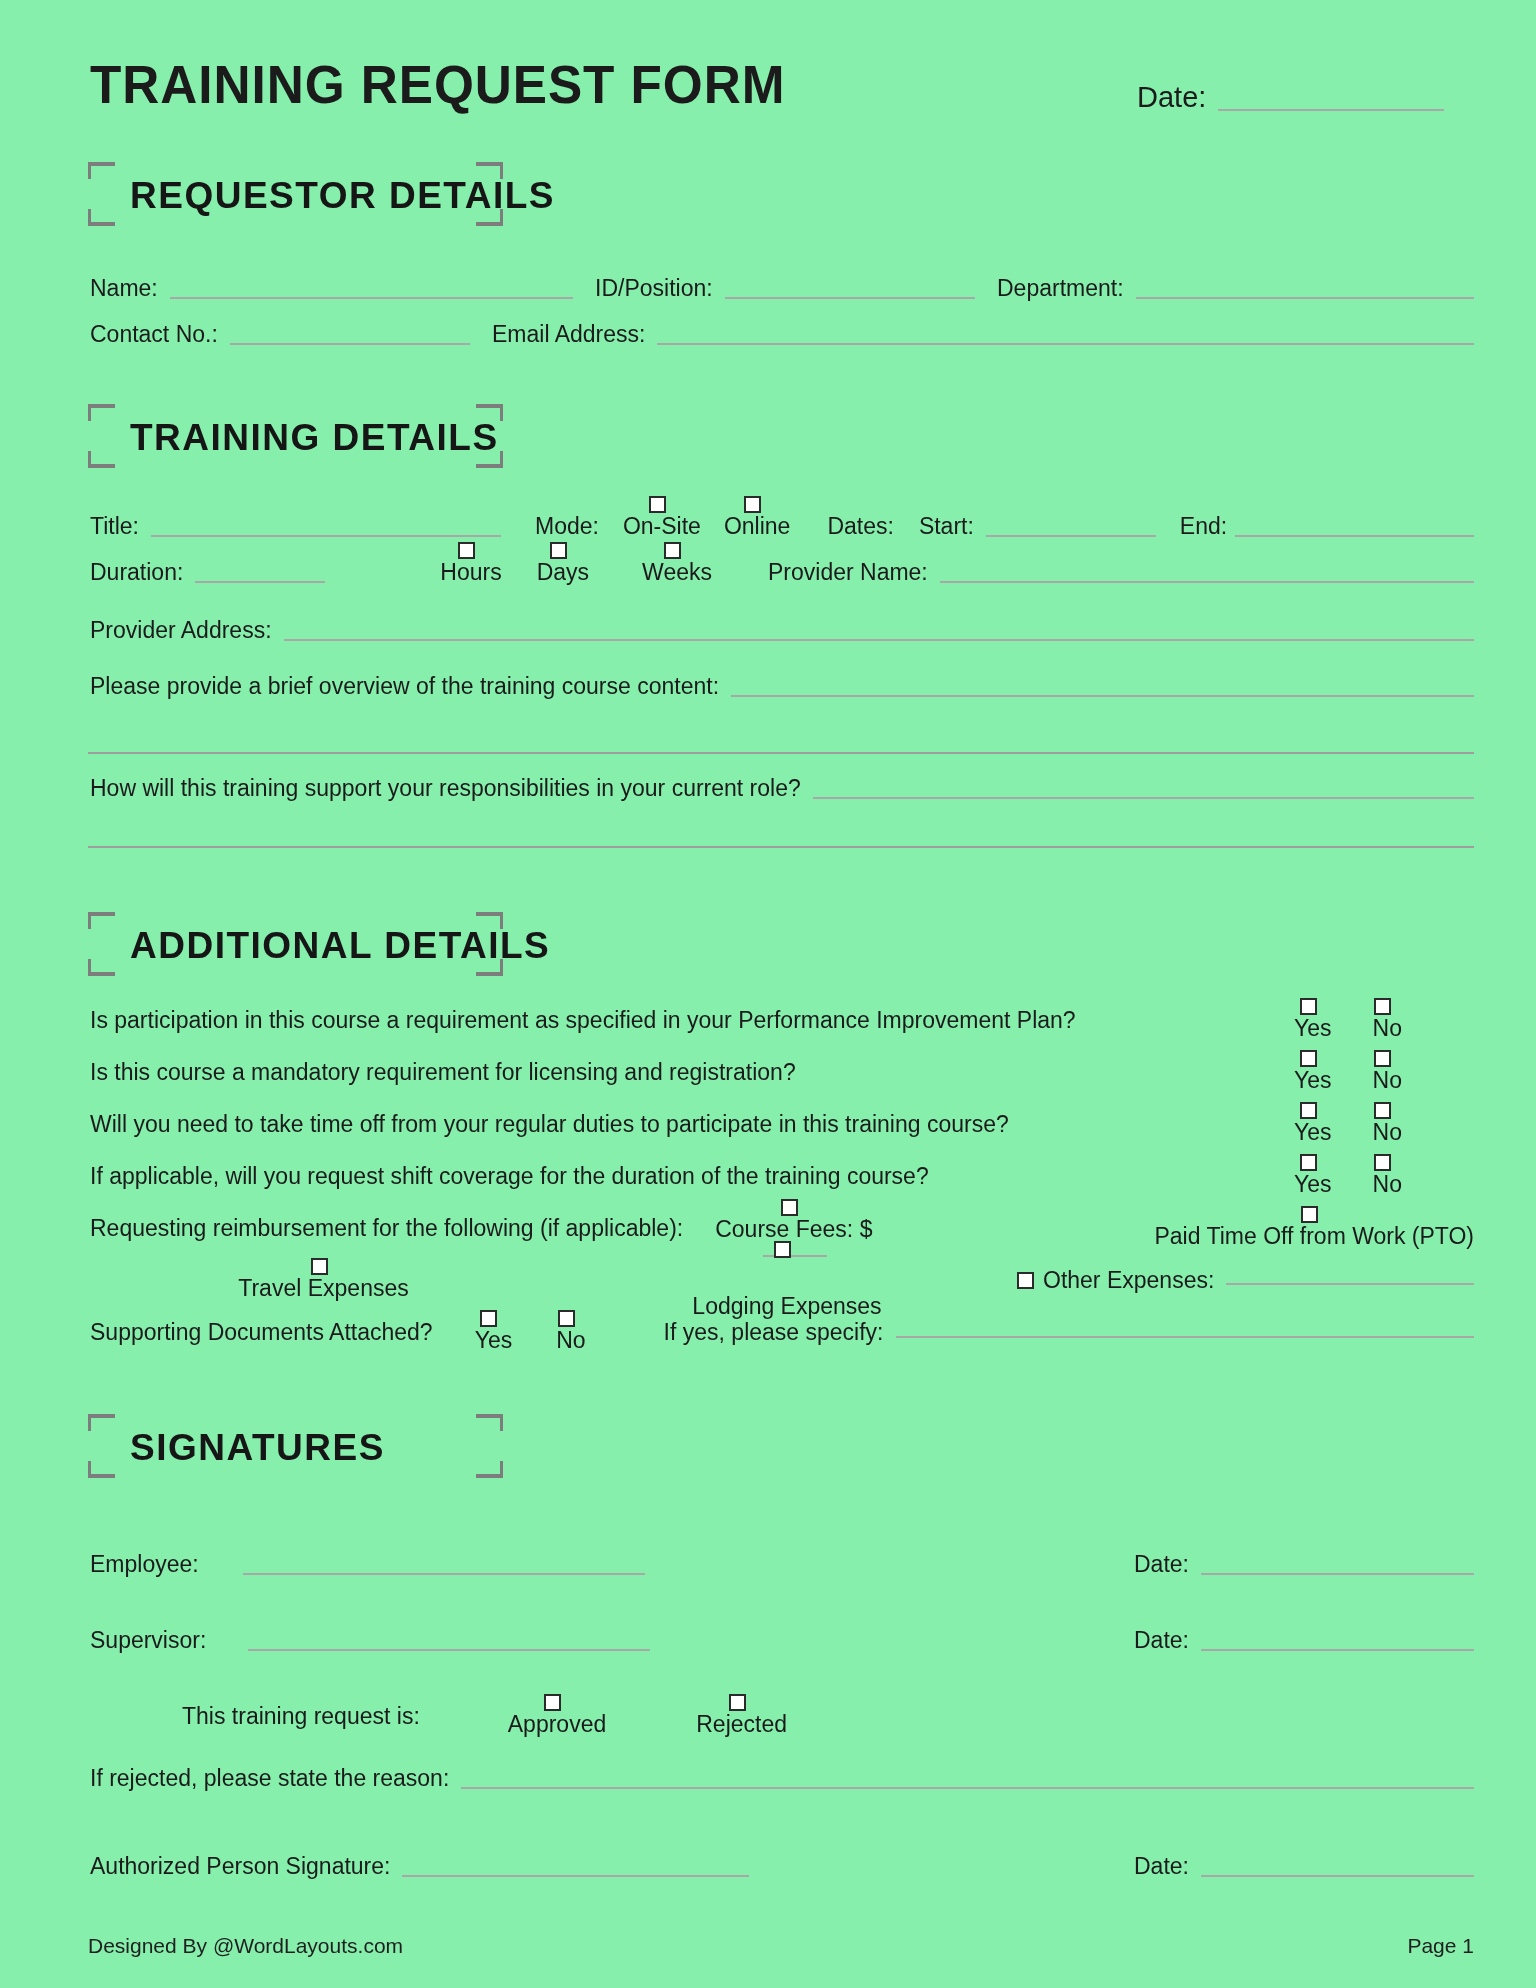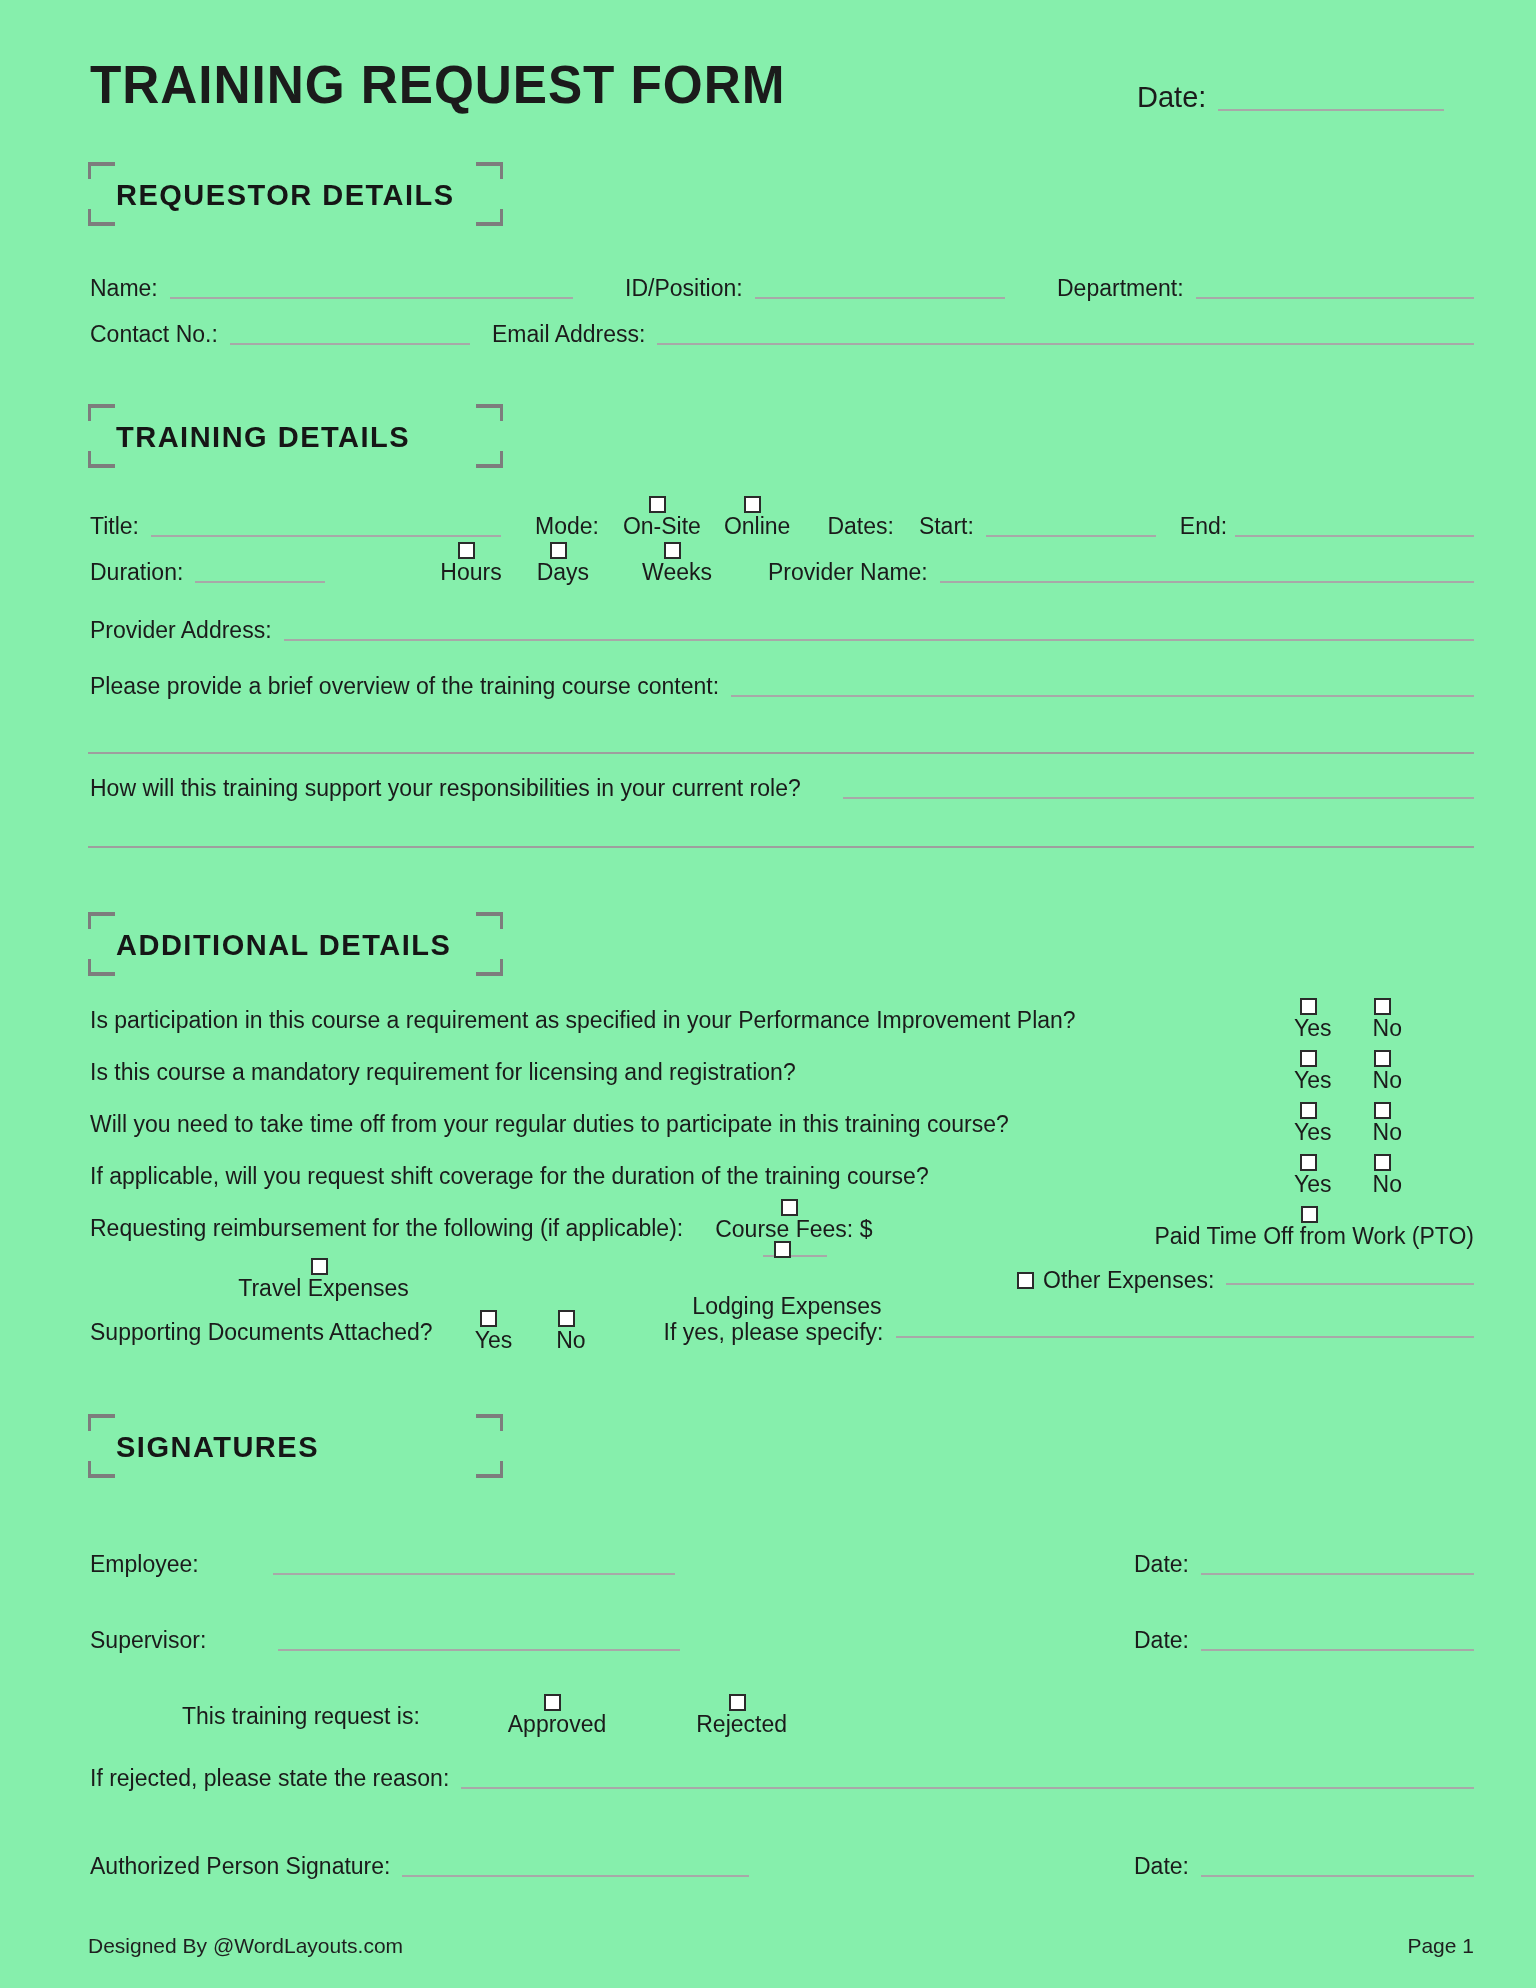--- a/index.html
+++ b/index.html
@@ -14,29 +14,29 @@
                transform:scaleX(.95); transform-origin:left bottom; white-space:nowrap; }
   .daterow { margin-left:auto; display:flex; align-items:flex-end; width:337px; padding-right:30px; font-size:29px; }
 
   
   .frame { position:relative; width:415px; height:64px; margin-left:-2px; }
   .frame .corner { position:absolute; width:27px; height:17px; border:0 solid #7d7d7d; }
   .frame .tl { top:0; left:0; border-top-width:4px; border-left-width:3px; }
   .frame .tr { top:0; right:0; border-top-width:4px; border-right-width:3px; }
   .frame .bl { bottom:0; left:0; border-bottom-width:4px; border-left-width:3px; }
   .frame .br { bottom:0; right:0; border-bottom-width:4px; border-right-width:3px; }
-  .frame .sec-title { position:absolute; left:28px; top:50%; transform:translateY(-46%);
-                      font-size:29px; font-weight:700; letter-spacing:1.5px; white-space:nowrap; color:#161616; }
+  .frame .sec-title { position:absolute; left:42px; top:50%; transform:translateY(-46%);
+                      font-size:37px; font-weight:700; letter-spacing:1.5px; white-space:nowrap; color:#161616; }
 
   
   .row { display:flex; align-items:flex-end; font-size:23px; }
   .lbl { white-space:nowrap; }
   .fill { border-bottom:2px solid #a8a8a8; height:0; align-self:flex-end; margin:0 0 3px 12px; }
   .grow { flex:1 1 auto; }
-  .h46 { height:46px; } .h48 { height:48px;gap:30px; } .h56 { height:56px; } .h58 { height:58px; } .h38 { height:38px; }
+  .h46 { height:46px; } .h48 { height:48px; } .h56 { height:56px; } .h58 { height:58px; } .h38 { height:38px; }
 
   .cols3 { display:flex; }
   .col { display:flex; align-items:flex-end; padding-right:22px; }
   .c1 { width:505px; } .c2 { width:402px; } .c3 { flex:1; padding-right:0; }
 
   
   .opt { display:inline-flex; align-items:center; white-space:nowrap;flex-direction:column; }
   .cb { width:17px; height:17px; border:2px solid #2b2b2b; margin-right:9px; flex:none; background:#fff; }
 
   .ml8{margin-left:8px}.ml12{margin-left:12px}.ml23{margin-left:23px}.ml24{margin-left:24px}

